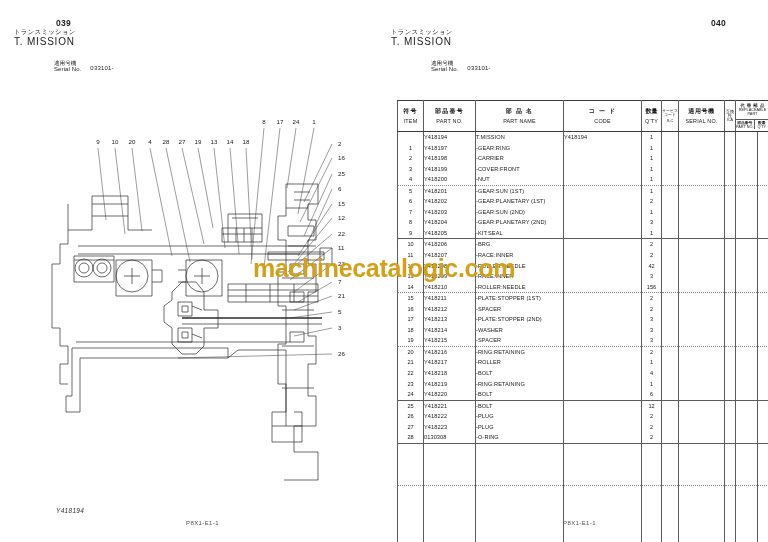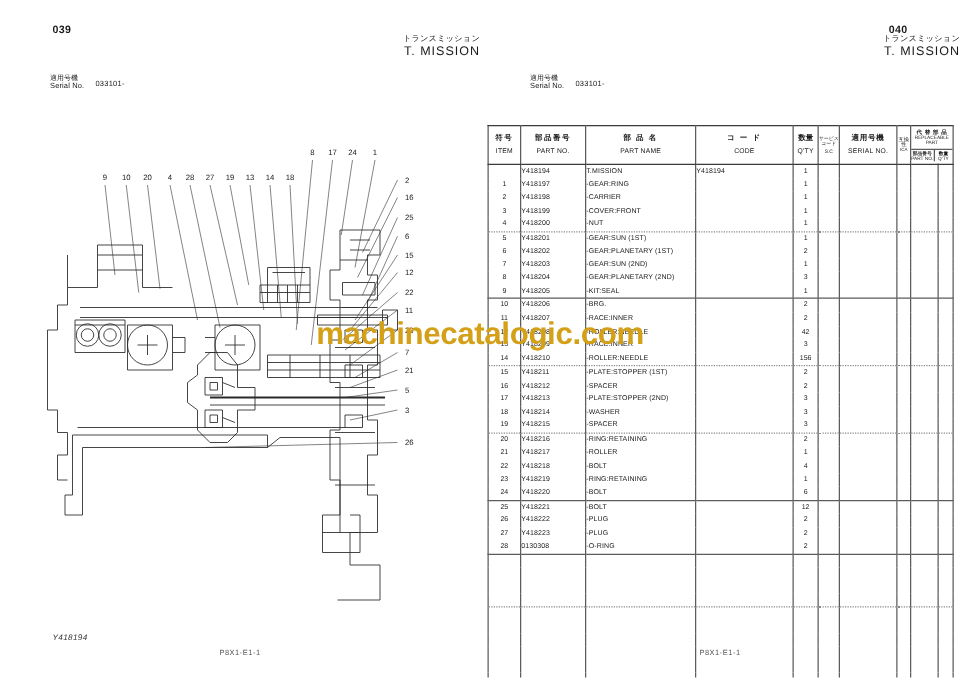--- a/index.html
+++ b/index.html
@@ -14,20 +14,21 @@
     overflow: hidden;
     font-family: "Liberation Sans", sans-serif;
     color: #1a1a1a;
   }
 
   
   .spread {
     position: absolute;
     inset: 0;
     display: flex;
+    padding-left: 14px;
   }
   .page {
     position: relative;
     width: 384px;
     height: 542px;
     box-sizing: border-box;
   }
 
   
   .folio {
@@ -38,21 +39,21 @@
     letter-spacing: .3px;
   }
   .folio.left  { left: 42px; }
   .folio.right { right: 42px; margin-left: 32px; }
 
   .title-block {
     position: absolute;
     top: 28px;
     left: 0;
     width: 100%;
-    text-align: right;
+    text-align: left;
   }
   .title-jp {
     font-size: 6.5px;
     letter-spacing: .2px;
     line-height: 1.1;
     white-space: nowrap;
   }
   .title-en {
     font-size: 10px;
     letter-spacing: .8px;

